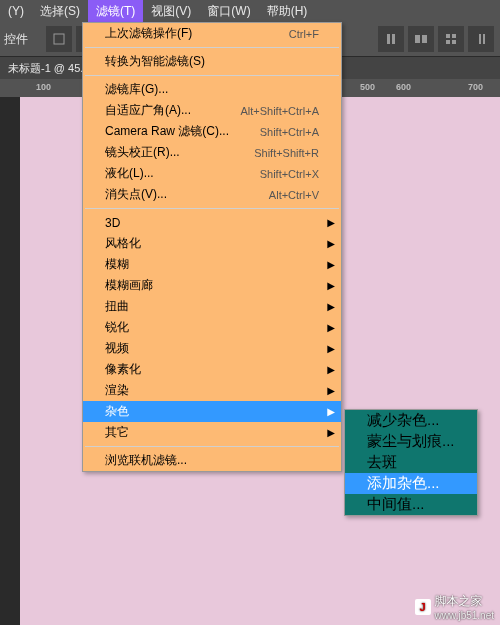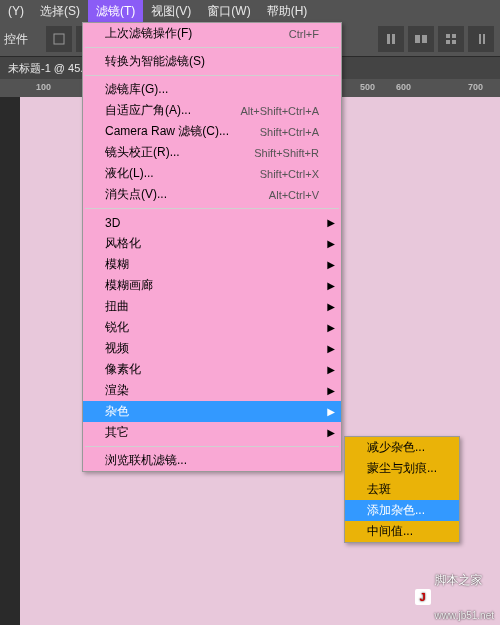--- a/index.html
+++ b/index.html
@@ -10,30 +10,30 @@
 .toolbar { height: 35px; background: #535353; border-bottom: 1px solid #2a2a2a; display: flex; align-items: center; padding: 0 4px; }
 .toolbar-label { color: #e8e8e8; font-size: 12px; margin-right: 16px; }
 .tool-btn { width: 26px; height: 26px; background: #3f3f3f; margin: 0 2px; display: flex; align-items: center; justify-content: center; }
 .tool-btn svg { fill: #999; }
 .divider { width: 1px; height: 20px; background: #2a2a2a; margin: 0 6px; }
 .titlebar { height: 22px; background: #444; display: flex; align-items: center; padding: 0 8px; color: #e8e8e8; font-size: 11px; }
 .ruler-area { height: 18px; background: #535353; position: relative; color: #bbb; font-size: 9px; }
 .ruler-tick { position: absolute; top: 3px; font-weight: bold; }
 .canvas-area { position: absolute; left: 0; right: 0; top: 97px; bottom: 0; background: #2a2a2a; }
 .canvas { position: absolute; left: 20px; right: 0; top: 0; bottom: 0; background: #e8c8db; }
-.dropdown { position: absolute; background: #f9a8d4; border: 1px solid #999; box-shadow: 2px 2px 4px rgba(0,0,0,0.3); font-size: 12px; color: #000; min-width: 260px; }
+.dropdown { position: absolute; background: #fdba74; border: 1px solid #999; box-shadow: 2px 2px 4px rgba(0,0,0,0.3); font-size: 12px; color: #000; min-width: 260px; }
 .dropdown-item { display: flex; justify-content: space-between; align-items: center; height: 21px; padding: 0 22px 0 22px; position: relative; cursor: default; }
 .dropdown-item.highlighted { background: #3399ff; color: #fff; }
 .dropdown-item .shortcut { color: #555; font-size: 11px; }
 .dropdown-sep { height: 1px; background: #d0d0d0; margin: 3px 2px; }
 .submenu-arrow { position: absolute; right: 6px; font-size: 10px; }
-.submenu { position: absolute; background: #eab308; border: 1px solid #999; box-shadow: 2px 2px 4px rgba(0,0,0,0.3); font-size: 12px; color: #000; min-width: 100px; margin-top: 27px; }
+.submenu { position: absolute; background: #0f766e; border: 1px solid #999; box-shadow: 2px 2px 4px rgba(0,0,0,0.3); font-size: 15px; color: #000; min-width: 100px; }
 .watermark { position: absolute; right: 6px; bottom: 4px; display: flex; align-items: center; gap: 4px; color: #fff; font-size: 12px; text-shadow: 0 0 2px #000; }
 .watermark-logo { width: 16px; height: 16px; background: #fff; border-radius: 2px; display: flex; align-items: center; justify-content: center; color: #c00; font-weight: bold; font-size: 11px; }
-.watermark-url { font-size: 10px; color: #eee; margin-top: 21px; }
+.watermark-url { font-size: 10px; color: #eee; }
 </style>
 </head>
 <body>
 
 <div class="menubar">
   <div class="menubar-item">(Y)</div>
   <div class="menubar-item">选择(S)</div>
   <div class="menubar-item active">滤镜(T)</div>
   <div class="menubar-item">视图(V)</div>
   <div class="menubar-item">窗口(W)</div>

